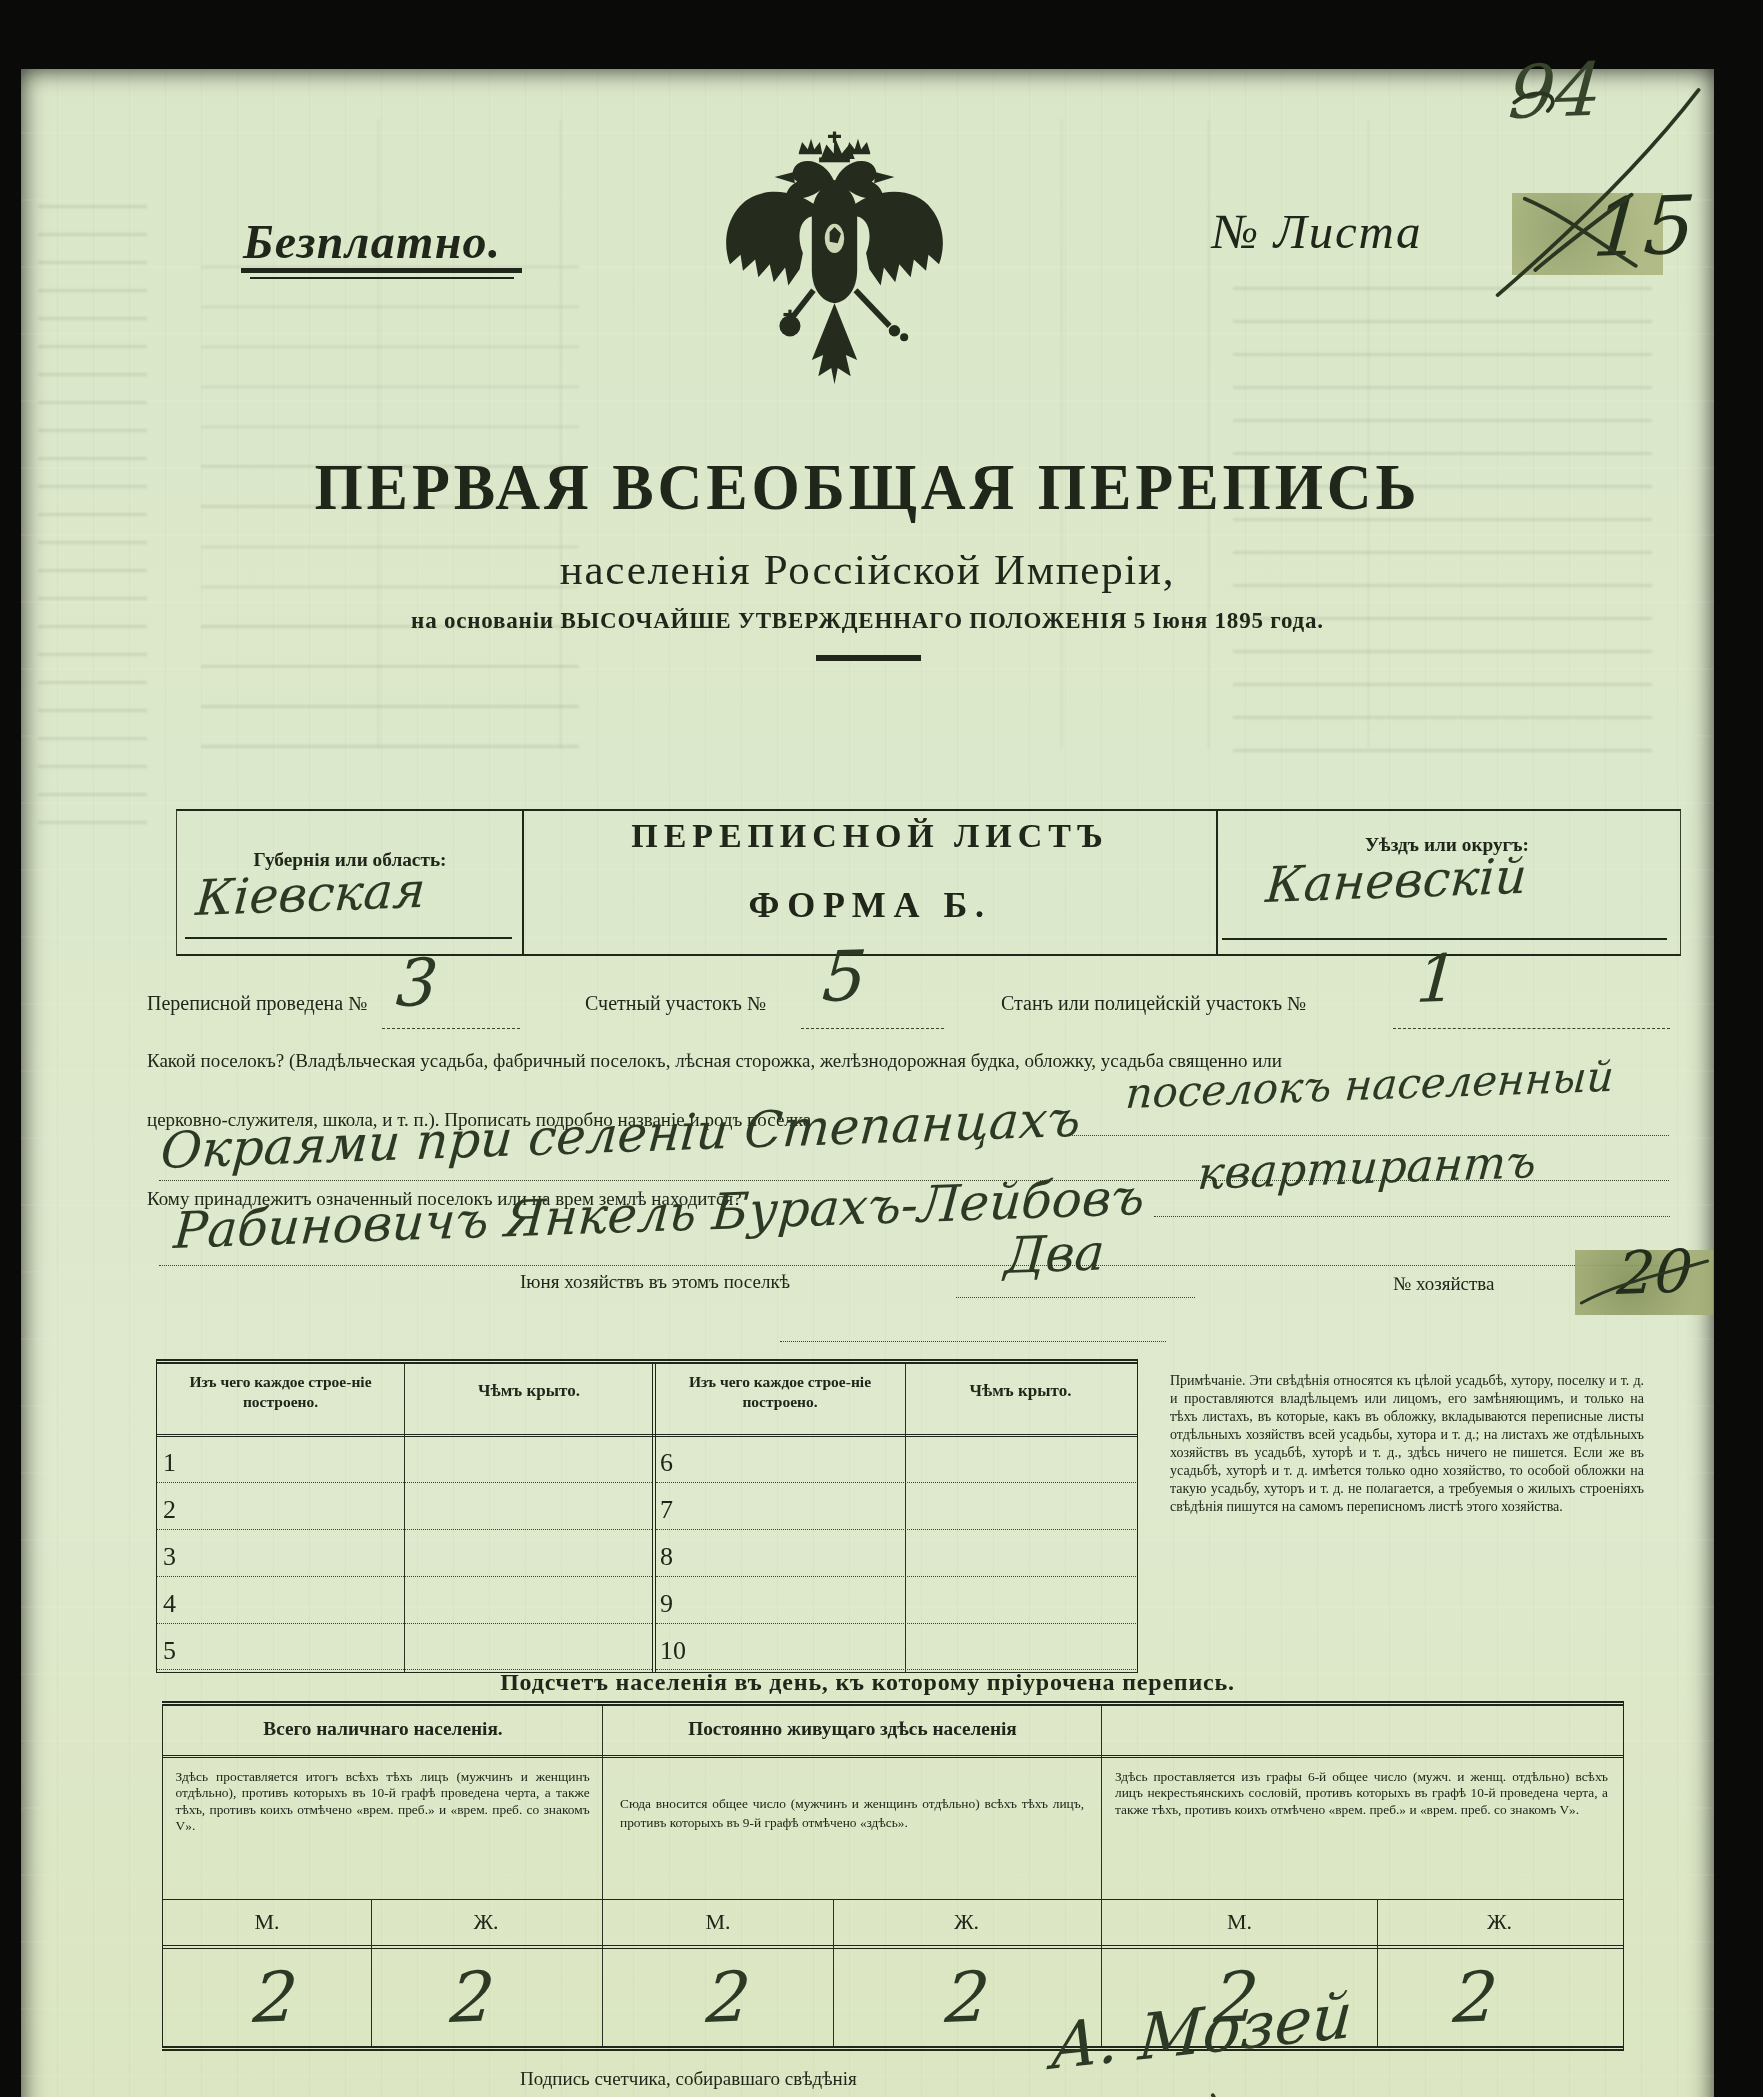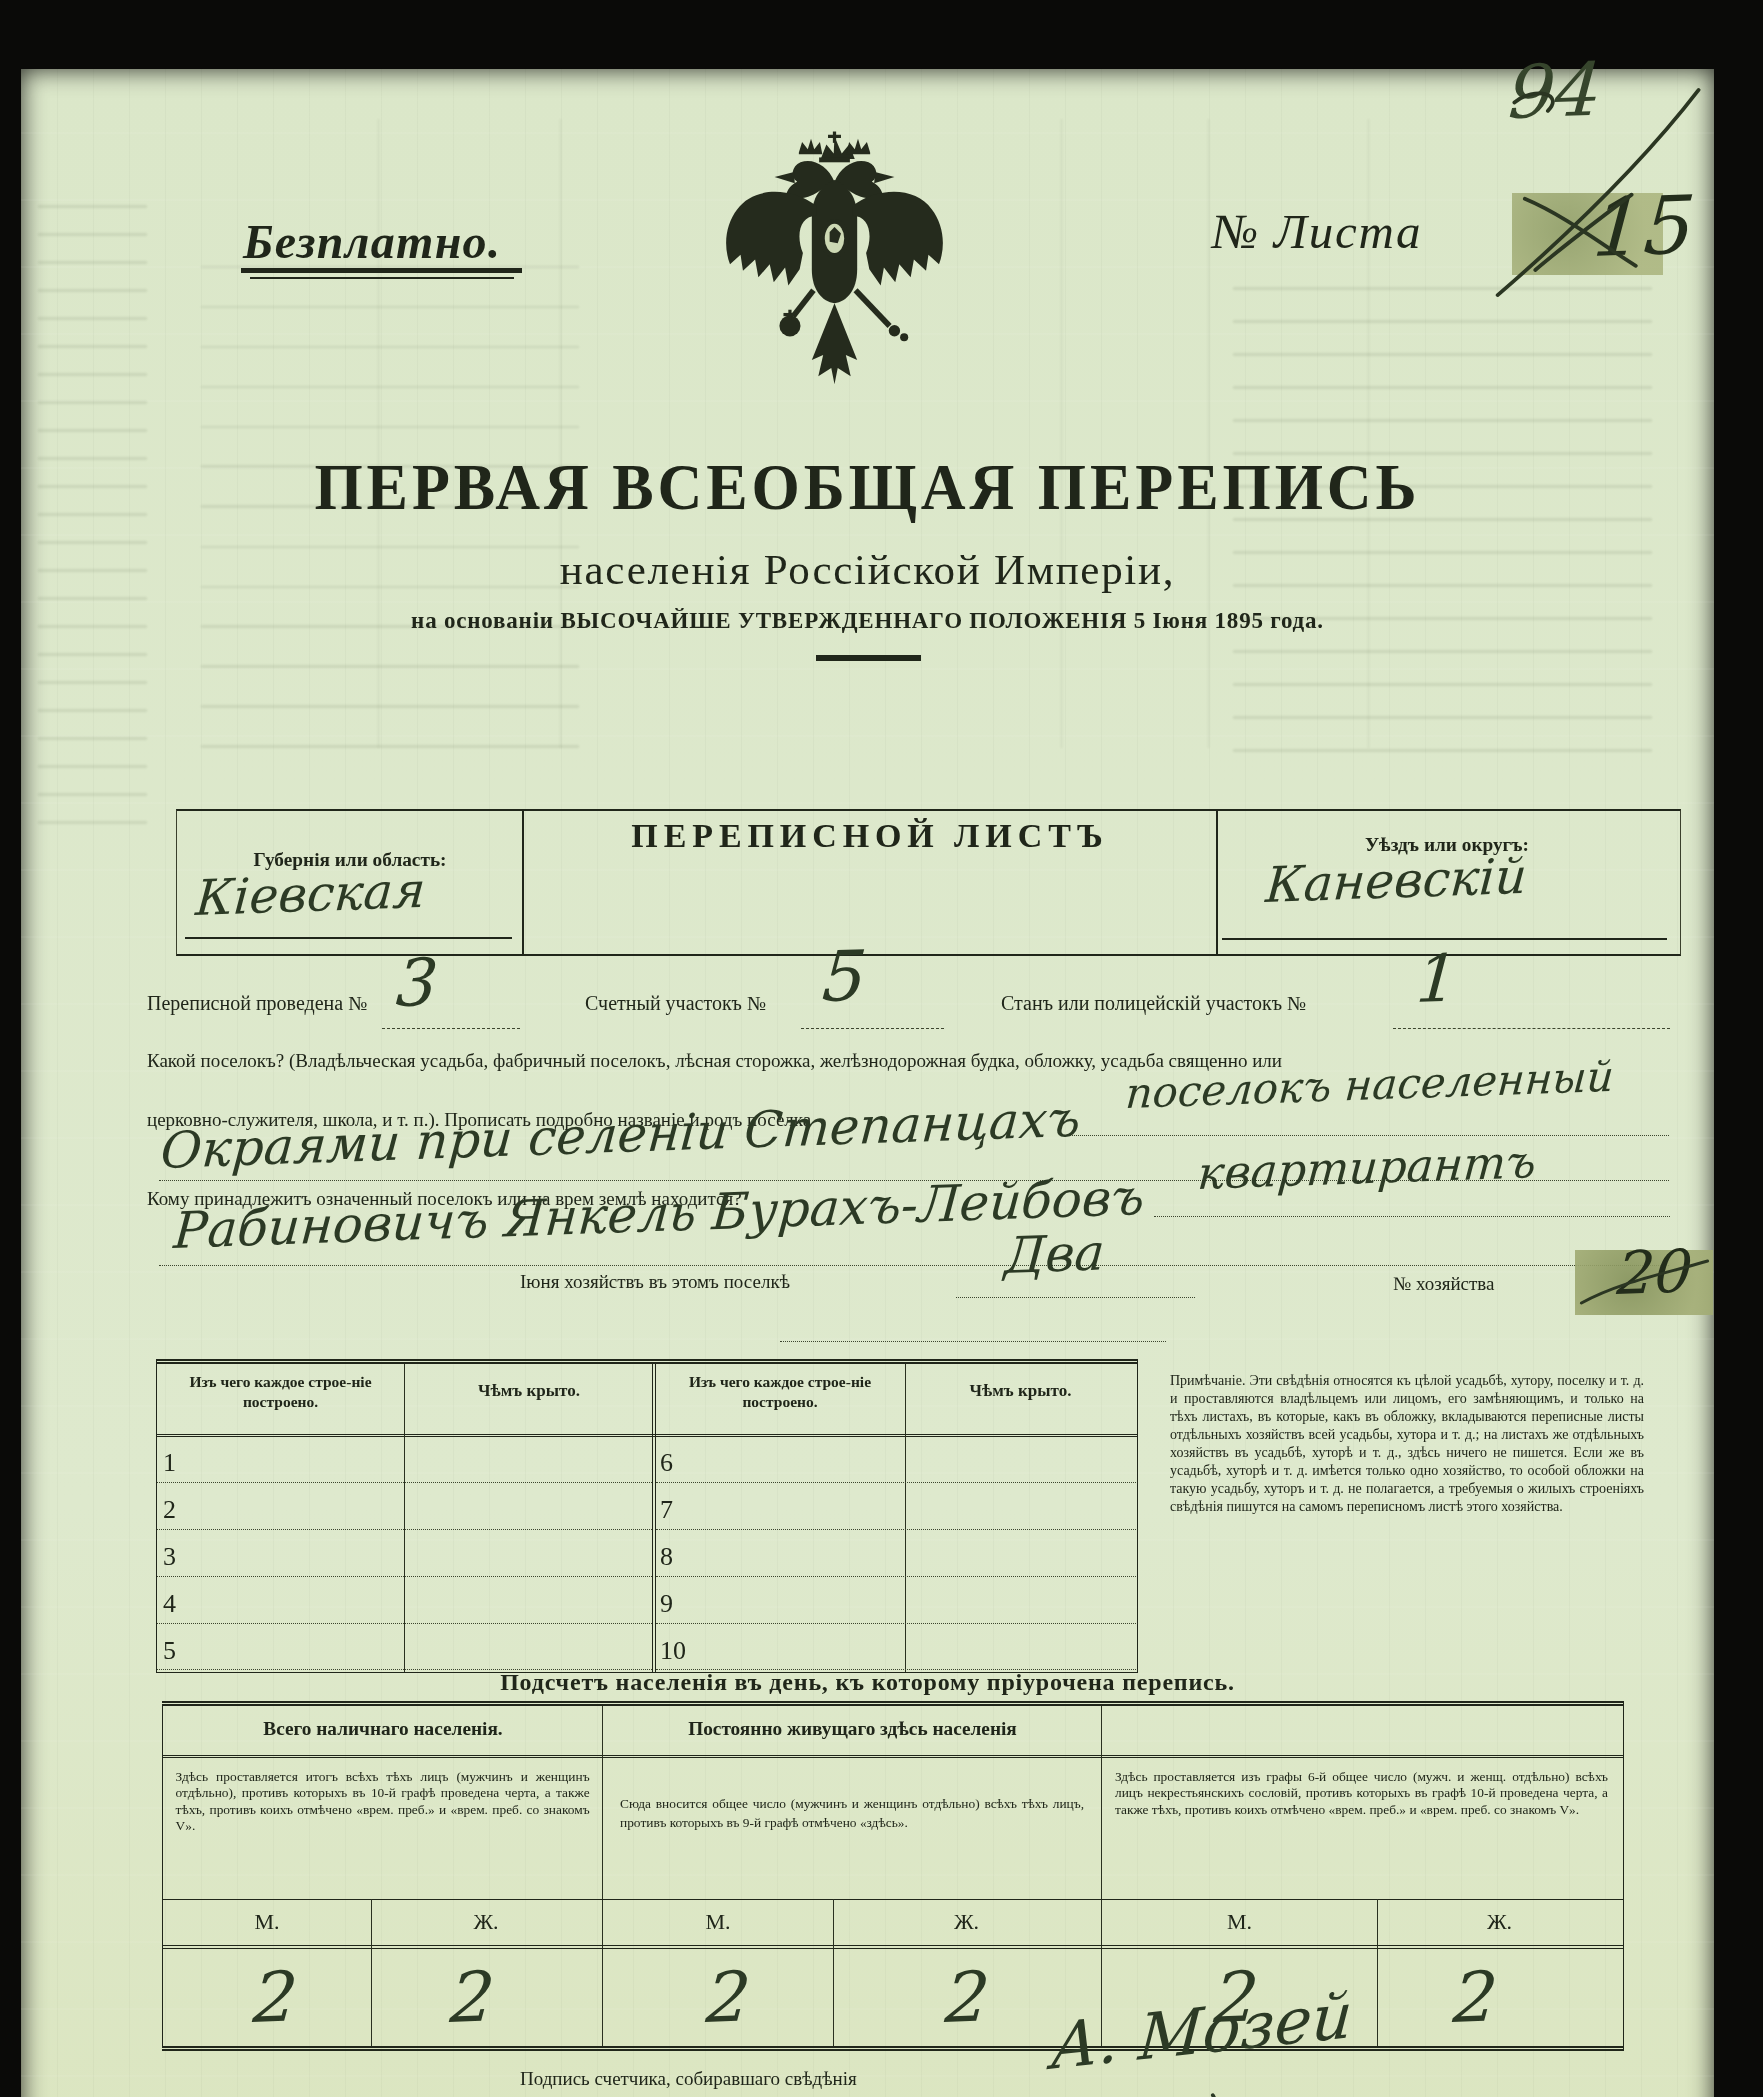--- a/index.html
+++ b/index.html
@@ -116,20 +116,23 @@
         <span>Губернія или область:</span>
       </div>
       <div class="abs hand" style="left:17px;top:59px;font-size:49px;">Кіевская</div>
       <div class="abs rule" style="left:8.4px;top:126px;width:327px;height:2.1px;"></div>
     </div>
 
     <div class="abs" style="left:501px;top:740px;width:692px;height:143px;border:2.5px solid #20261a;border-top-width:2.9px;">
       <div class="abs print ctr" style="left:0;top:6.3px;width:100%;font-size:34px;font-weight:bold;letter-spacing:5.9px;">
         <span>ПЕРЕПИСНОЙ ЛИСТЪ</span>
       </div>
+      <div class="abs print ctr" style="left:0;top:73px;width:100%;font-size:36px;font-weight:bold;letter-spacing:7.6px;">
+        <span>ФОРМА Б.</span>
+      </div>
     </div>
 
     <div class="abs" style="left:1193px;top:740px;width:466px;height:143px;border-top:2.5px solid #20261a;border-bottom:2.5px solid #20261a;border-right:1.3px solid #3a402c;">
       <div class="abs print ctr" style="left:0;top:23px;width:100%;font-size:19.3px;font-weight:bold;">
         <span>Уѣздъ или округъ:</span>
       </div>
       <div class="abs hand" style="left:50px;top:46px;font-size:49px;">Каневскій</div>
       <div class="abs rule" style="left:8.4px;top:127px;width:445px;height:2.1px;"></div>
     </div>
 

